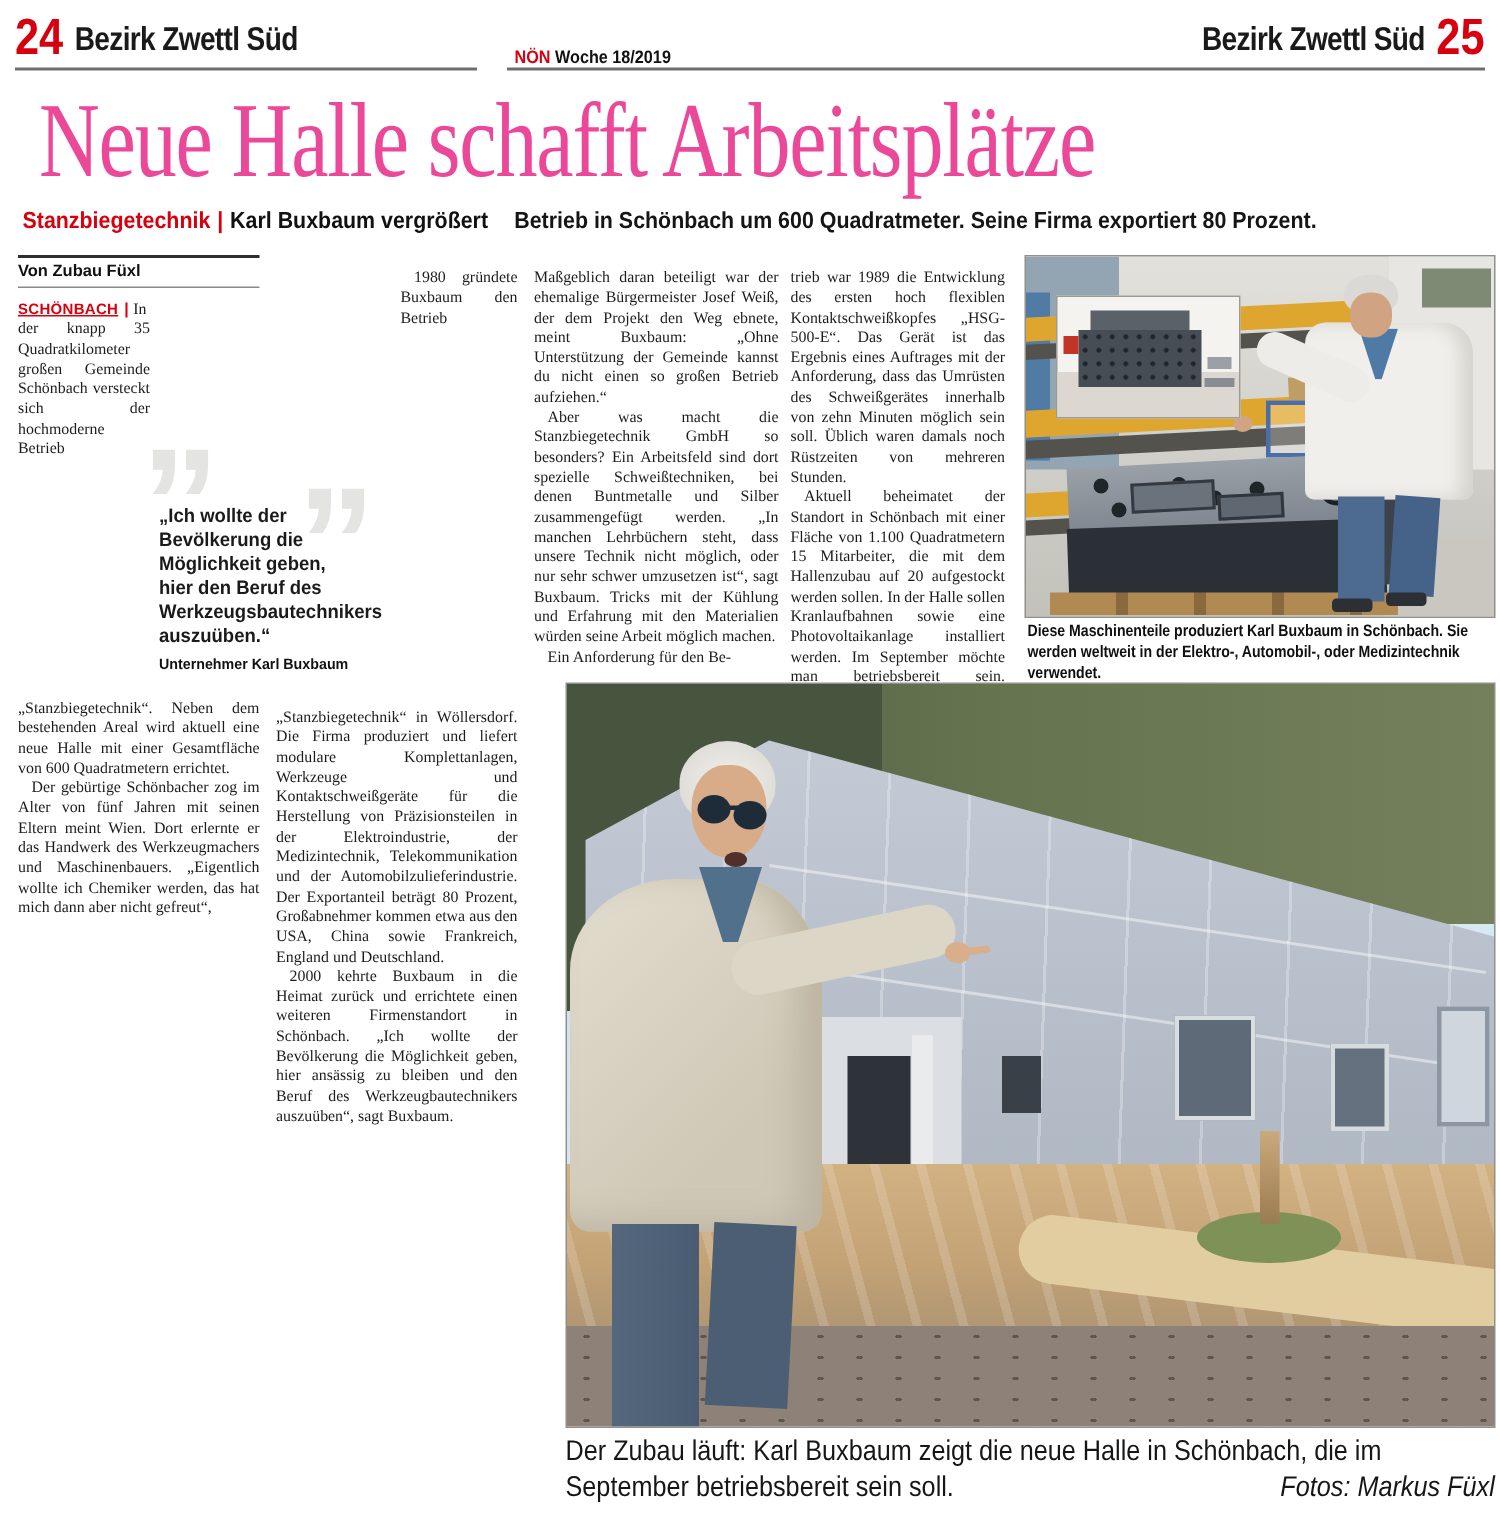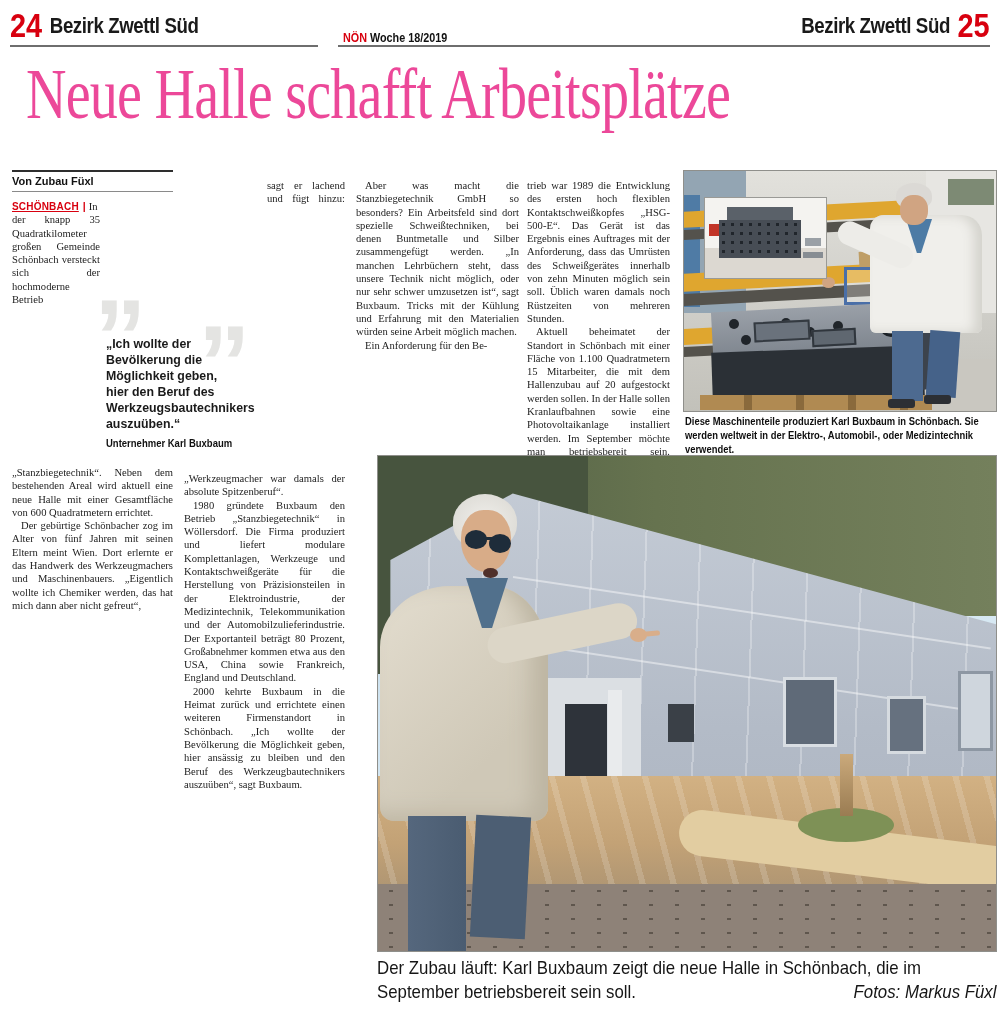--- a/index.html
+++ b/index.html
@@ -170,37 +170,42 @@
   <div class="abs hdr-right">
     <span class="sectitle">Bezirk Zwettl Süd</span>
     <span class="pagenum">25</span>
   </div>
   <div class="abs rule" style="left:10px;top:45px;width:308px;"></div>
   <div class="abs rule" style="left:338px;top:45px;width:652px;"></div>
 
   <div class="abs headline">
     <span class="sx">Neue Halle schafft Arbeitsplätze</span>
   </div>
+  <div class="abs kicker">
+    <span class="sx">
+      <span class="k-topic">Stanzbiegetechnik</span><span class="k-sep">|</span><span>Karl Buxbaum vergrößert</span><span class="k-deck">Betrieb in Schönbach um 600 Quadratmeter. Seine Firma exportiert 80 Prozent.</span>
+    </span>
+  </div>
 
   <div class="abs byline">Von Zubau Füxl</div>
 
   <div class="abs col c1">
     <div class="qsp qsp-r"></div>
     <p><span class="lead-label">SCHÖNBACH</span><span class="lead-sep">|</span><span>In der knapp 35 Quadratkilometer großen Gemeinde Schönbach versteckt sich der hochmoderne Betrieb „Stanzbiegetechnik“. Neben dem bestehenden Areal wird aktuell eine neue Halle mit einer Gesamtfläche von 600 Quadratmetern errichtet.</span></p>
     <p class="ind">Der gebürtige Schönbacher zog im Alter von fünf Jahren mit seinen Eltern meint Wien. Dort erlernte er das Handwerk des Werkzeugmachers und Maschinenbauers. „Eigentlich wollte ich Chemiker werden, das hat mich dann aber nicht gefreut“,</p>
   </div>
 
   <div class="abs col c2">
     <div class="qsp qsp-l"></div>
-    <p>sagt er lachend und fügt hinzu: „Werkzeugmacher war damals der absolute Spitzenberuf“.</p>
     <p class="ind">1980 gründete Buxbaum den Betrieb „Stanzbiegetechnik“ in Wöllersdorf. Die Firma produziert und liefert modulare Komplettanlagen, Werkzeuge und Kontaktschweißgeräte für die Herstellung von Präzisionsteilen in der Elektroindustrie, der Medizintechnik, Telekommunikation und der Automobilzulieferindustrie. Der Exportanteil beträgt 80 Prozent, Großabnehmer kommen etwa aus den USA, China sowie Frankreich, England und Deutschland.</p>
     <p class="ind">2000 kehrte Buxbaum in die Heimat zurück und errichtete einen weiteren Firmenstandort in Schönbach. „Ich wollte der Bevölkerung die Möglichkeit geben, hier ansässig zu bleiben und den Beruf des Werkzeugbautechnikers auszuüben“, sagt Buxbaum.</p>
   </div>
 
   <div class="abs col c3">
+    <p>Maßgeblich daran beteiligt war der ehemalige Bürgermeister Josef Weiß, der dem Projekt den Weg ebnete, meint Buxbaum: „Ohne Unterstützung der Gemeinde kannst du nicht einen so großen Betrieb aufziehen.“</p>
     <p class="ind">Aber was macht die Stanzbiegetechnik GmbH so besonders? Ein Arbeitsfeld sind dort spezielle Schweißtechniken, bei denen Buntmetalle und Silber zusammengefügt werden. „In manchen Lehrbüchern steht, dass unsere Technik nicht möglich, oder nur sehr schwer umzusetzen ist“, sagt Buxbaum. Tricks mit der Kühlung und Erfahrung mit den Materialien würden seine Arbeit möglich machen.</p>
     <p class="ind">Ein Anforderung für den Be-</p>
   </div>
 
   <div class="abs col c4">
     <p>trieb war 1989 die Entwicklung des ersten hoch flexiblen Kontaktschweißkopfes „HSG-500-E“. Das Gerät ist das Ergebnis eines Auftrages mit der Anforderung, dass das Umrüsten des Schweißgerätes innerhalb von zehn Minuten möglich sein soll. Üblich waren damals noch Rüstzeiten von mehreren Stunden.</p>
     <p class="ind">Aktuell beheimatet der Standort in Schönbach mit einer Fläche von 1.100 Quadratmetern 15 Mitarbeiter, die mit dem Hallenzubau auf 20 aufgestockt werden sollen. In der Halle sollen Kranlaufbahnen sowie eine Photovoltaikanlage installiert werden. Im September möchte man betriebsbereit sein. Insgesamt investiert Buxbaum 1,9 Millionen Euro in den Zubau.</p>
   </div>
 
   <div class="abs pullquote">

